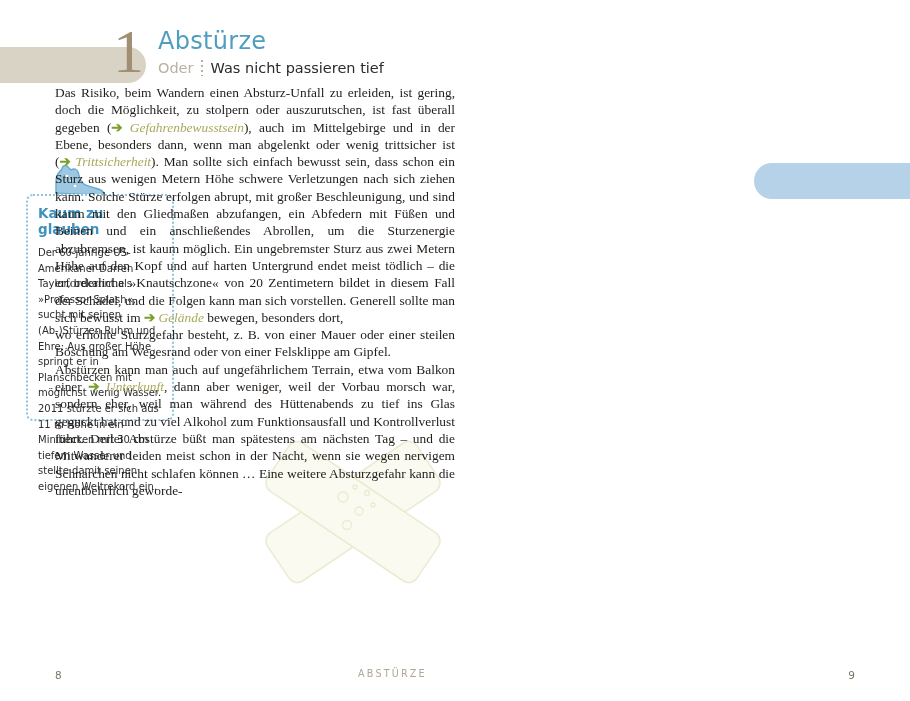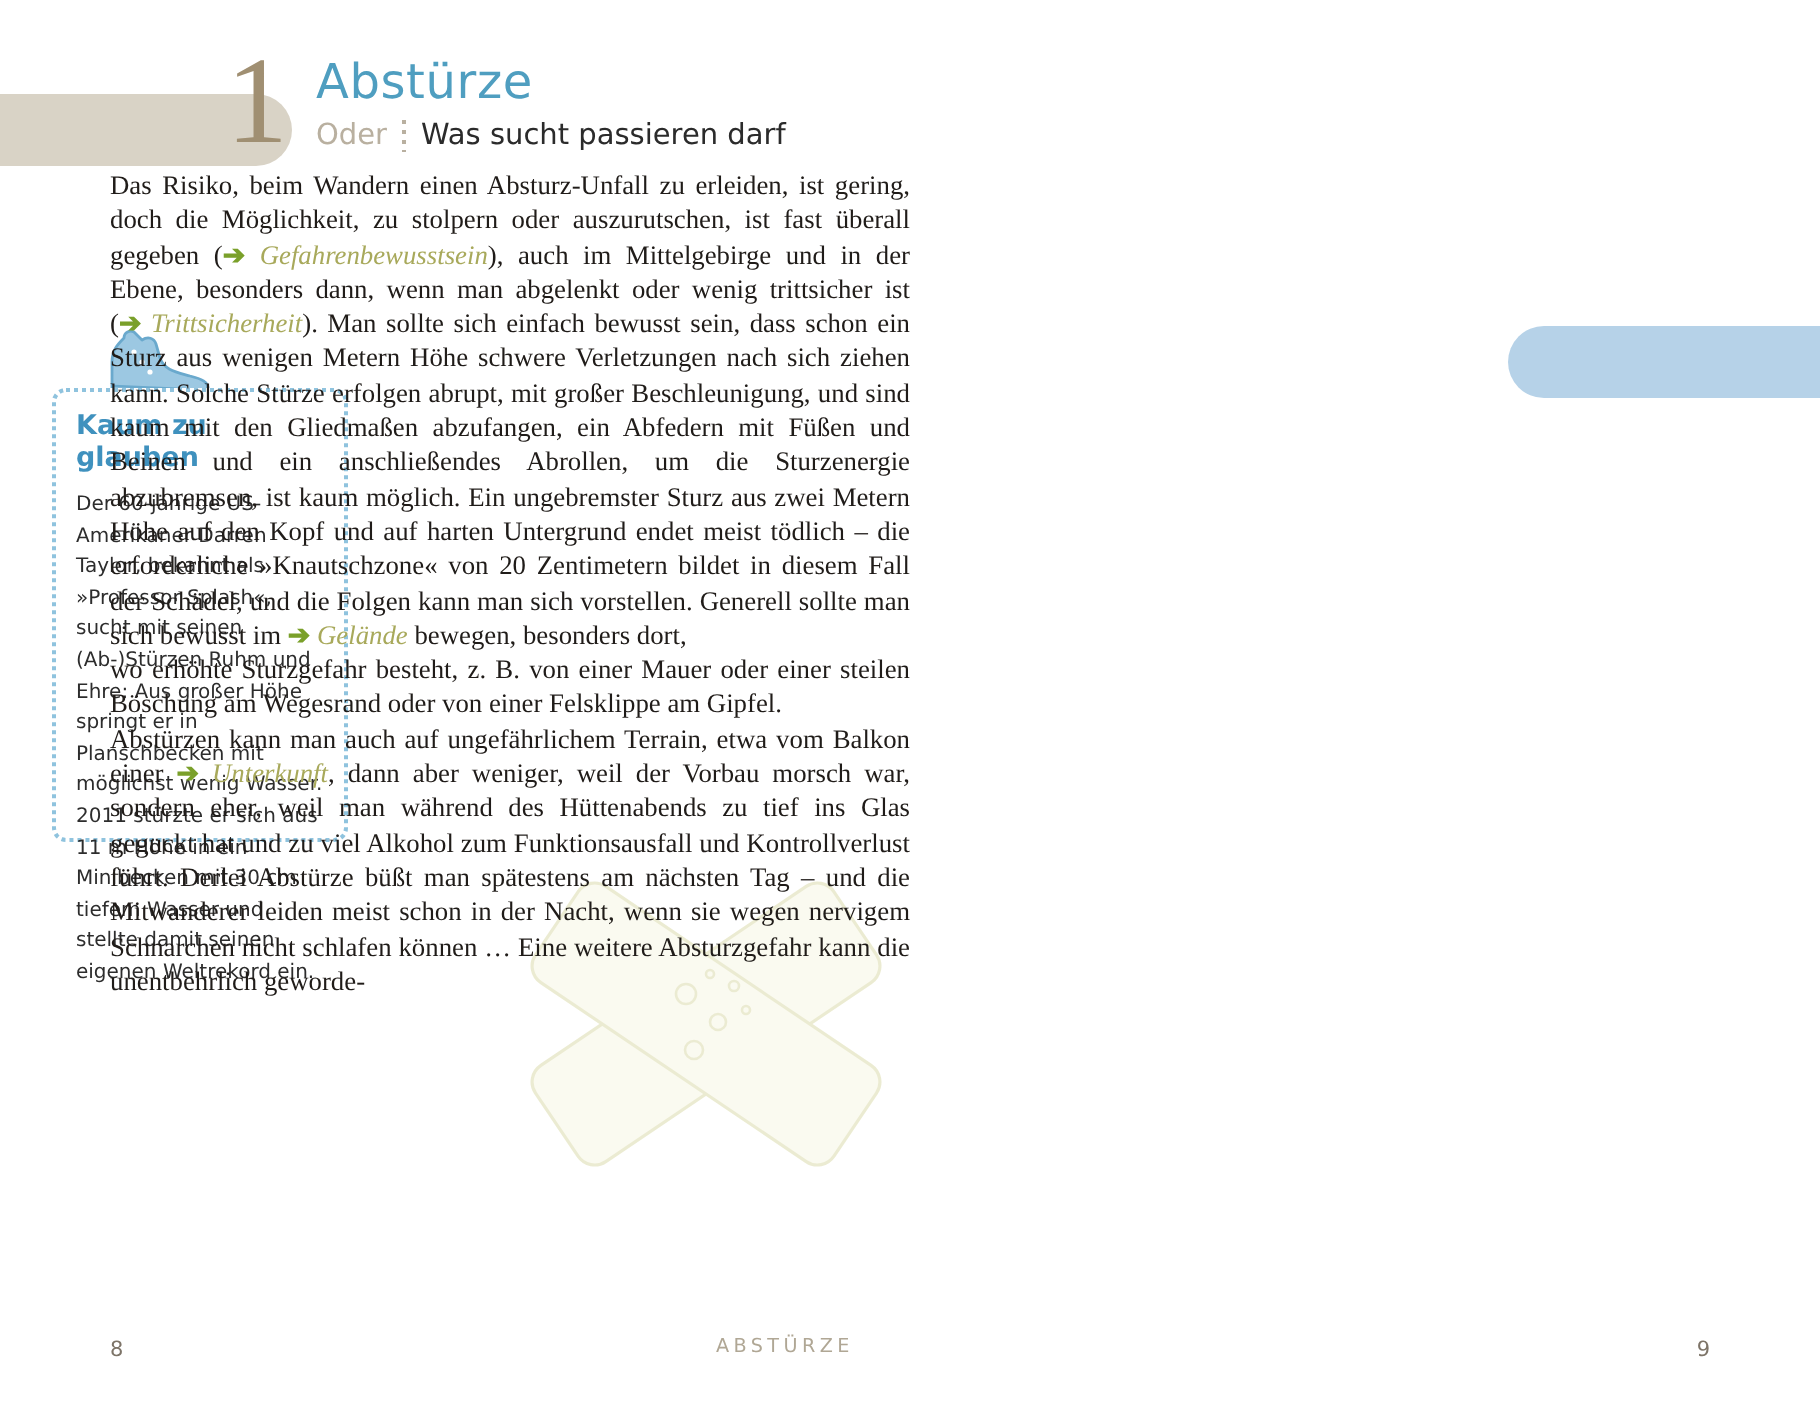--- a/index.html
+++ b/index.html
@@ -160,21 +160,21 @@
   <div class="page page-left">
 
     <div class="numbar numbar-left"></div>
     <div class="bignum bignum-left">1</div>
 
     <div class="left-head">
       <h1 class="chapter-title">Abstürze</h1>
       <div class="chapter-sub">
         <span class="oder">Oder</span>
         <span class="dots"></span>
-        <span class="subtext">Was sucht passieren darf</span>
+        <span class="subtext">Was nicht passieren tief</span>
       </div>
     </div>
 
     <div class="boot">
       <svg viewBox="0 0 62 40" width="62" height="40" aria-hidden="true">
         <path d="M14 6 C14 3 17 2 19 3 L23 7 C26 5 29 6 30 9 L32 16 C34 22 40 23 47 25
                  C53 26.5 56 28 56 31 L56 34 C56 35.6 54.8 36.5 53 36.5 L12 36.5
                  C9.5 36.5 8 35 8 32.5 L8 18 C8 12 11 9 14 6 Z" fill="#9cc8e2" stroke="#6aa9cd" stroke-width="1.4" stroke-linejoin="round"></path>
         <path d="M9 30 L55 32" stroke="#6aa9cd" stroke-width="1.2" fill="none"></path>
         <circle cx="19" cy="13" r="1.3" fill="#ffffff"></circle>

